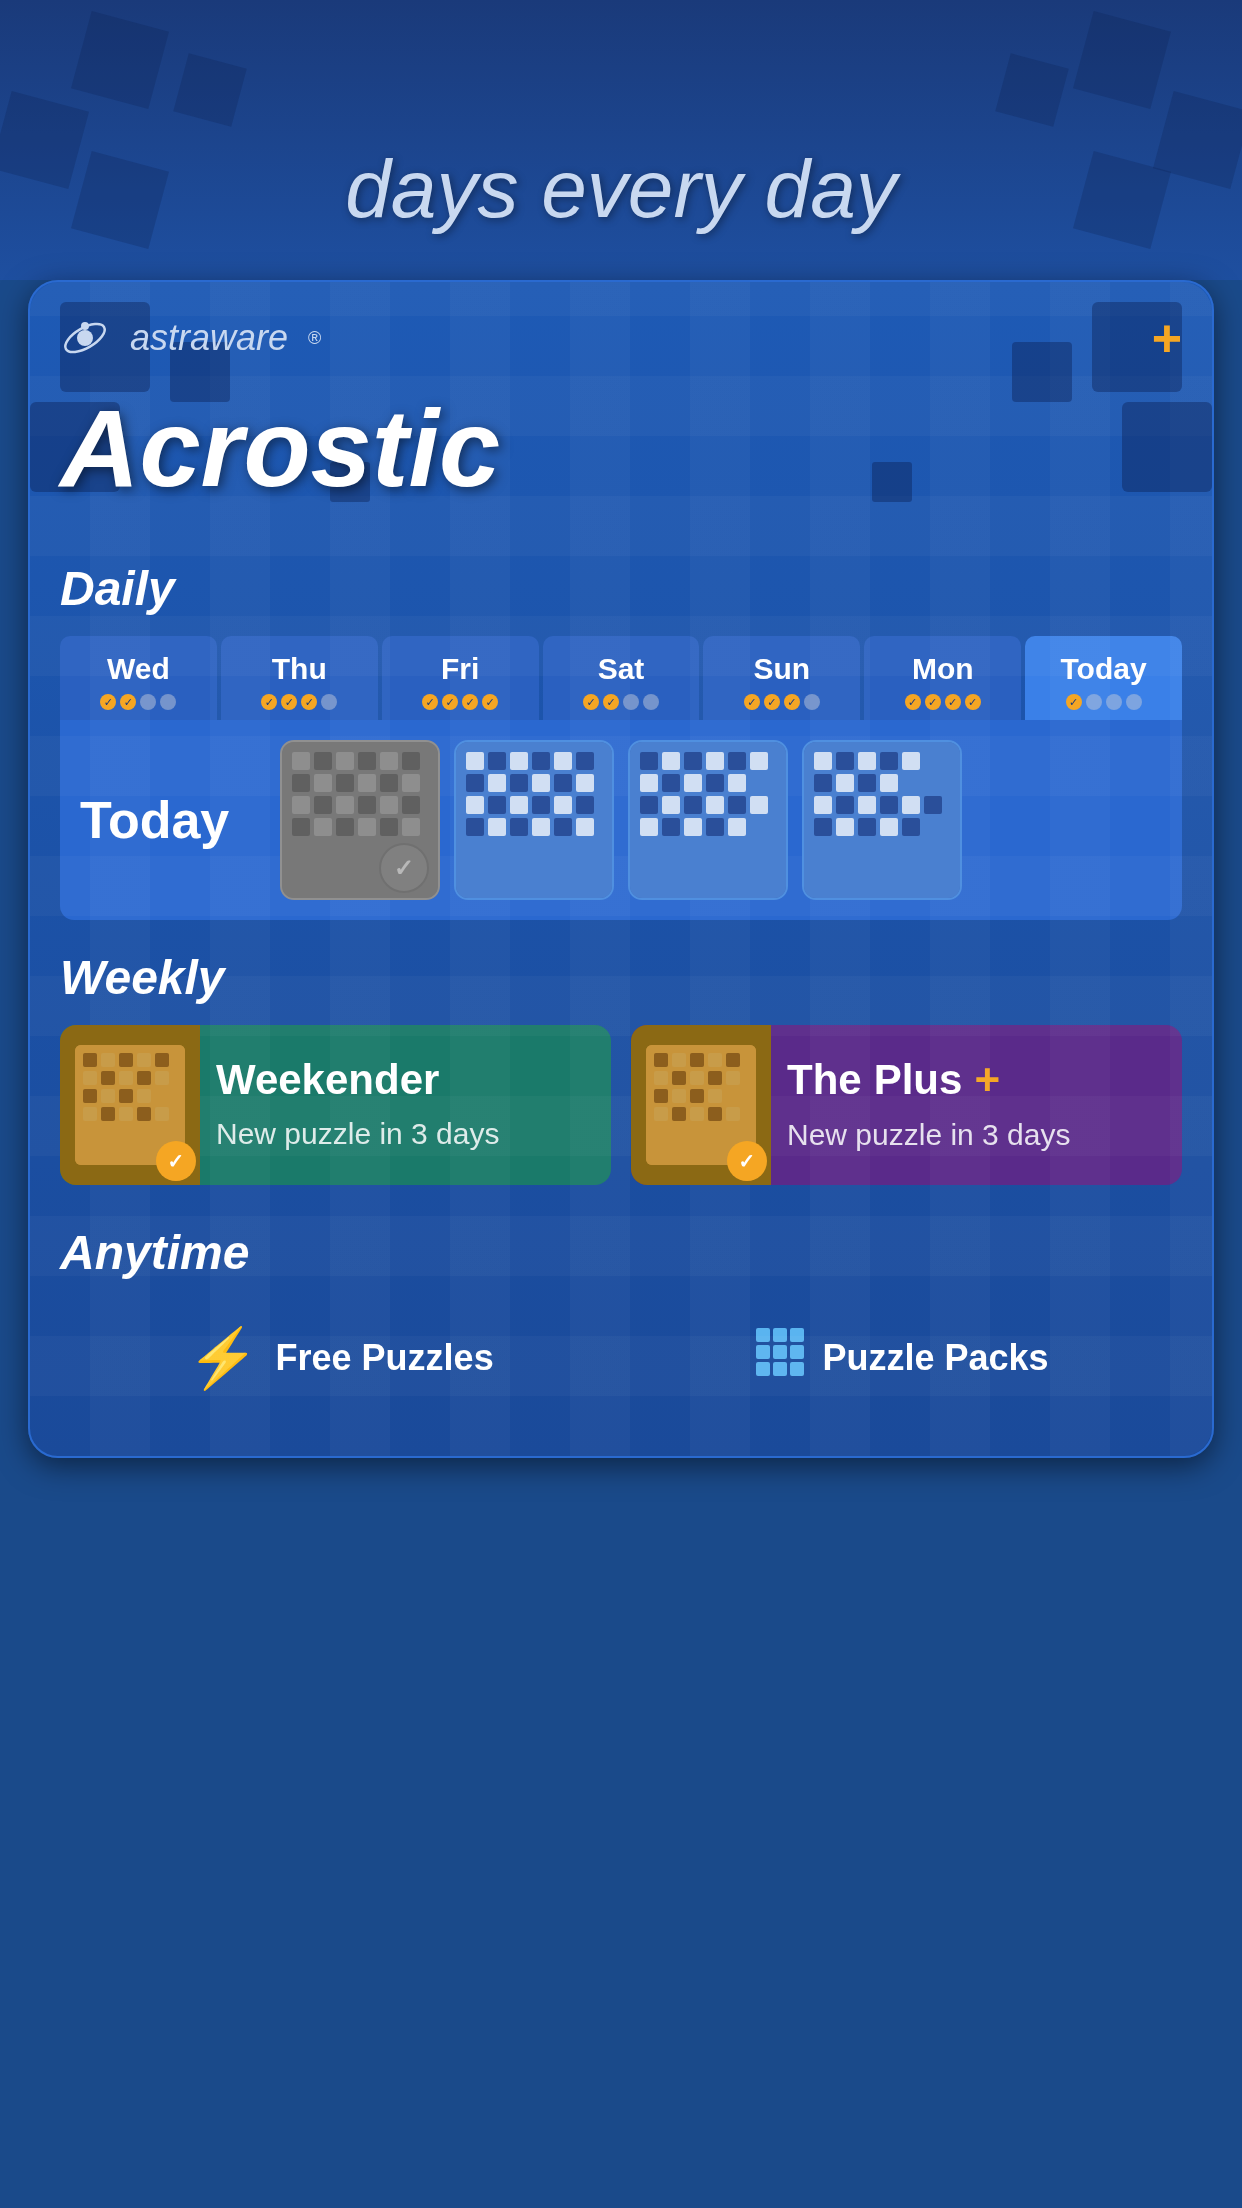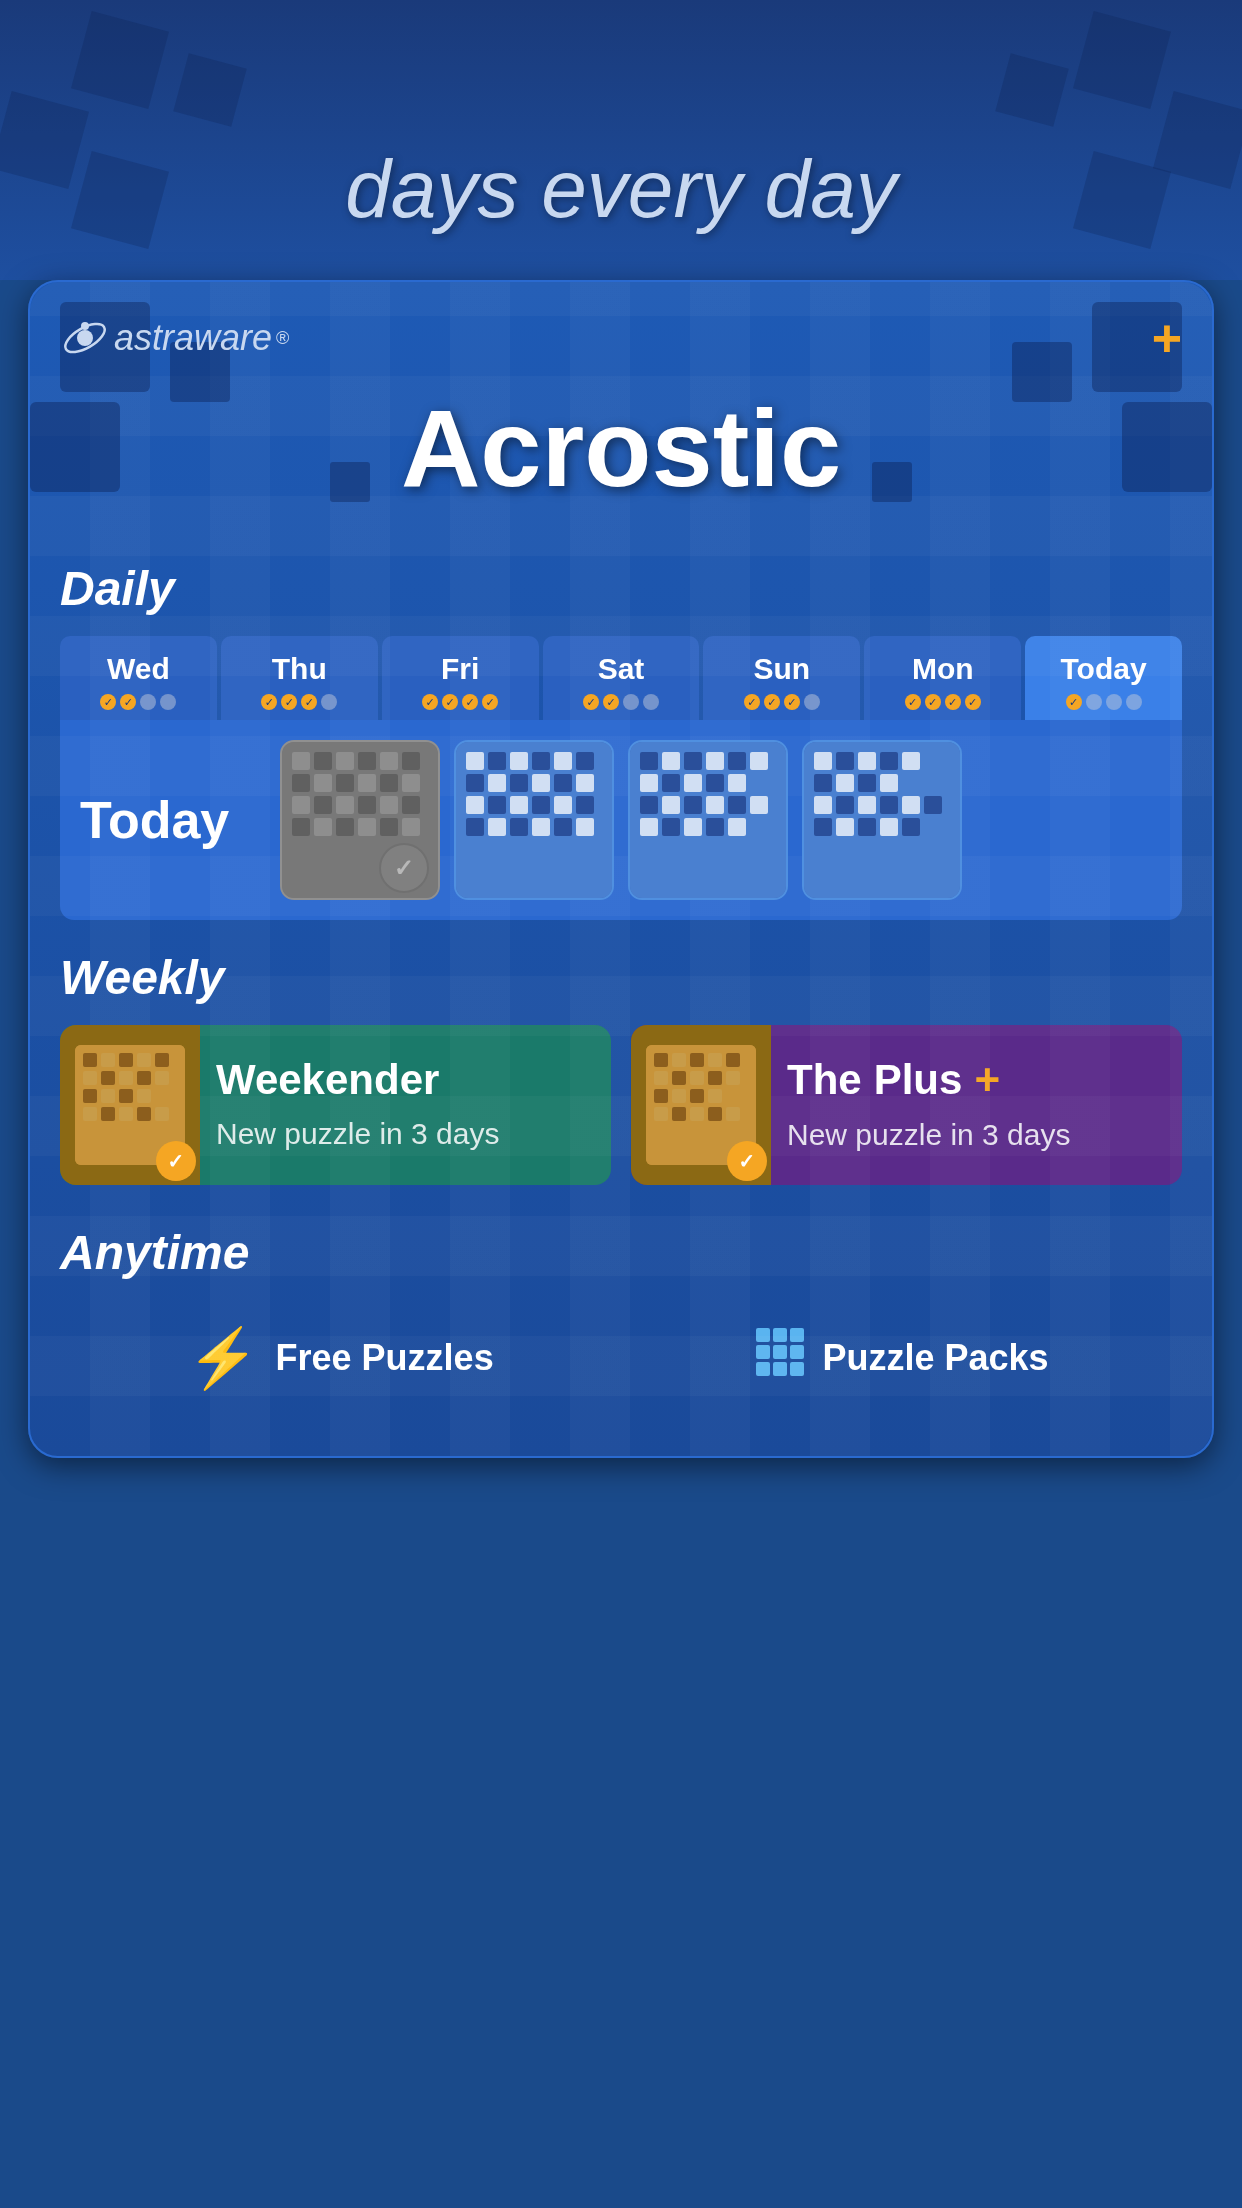--- a/index.html
+++ b/index.html
@@ -91,21 +91,21 @@
       align-items: center;
       justify-content: space-between;
       margin-bottom: 10px;
       position: relative;
       z-index: 2;
     }
 
     .logo-text {
       display: flex;
       align-items: center;
-      gap: 4px;
+      gap: 20px;
     }
 
     .logo-orbit {
       width: 50px;
       height: 50px;
     }
 
     .logo-name {
       color: #c8d8f0;
       font-size: 36px;
@@ -124,25 +124,25 @@
       font-size: 52px;
       font-weight: bold;
       line-height: 1;
     }
 
     
     .game-title {
       color: white;
       font-size: 110px;
       font-weight: 900;
-      text-align: center;
       text-shadow: 3px 3px 12px rgba(0,0,0,0.5);
       margin: 20px 0 50px;
       position: relative;
       z-index: 2;
+      font-style: italic;
     }
 
     
     .section-label {
       color: white;
       font-size: 48px;
       font-weight: 900;
       font-style: italic;
       margin-bottom: 20px;
     }

